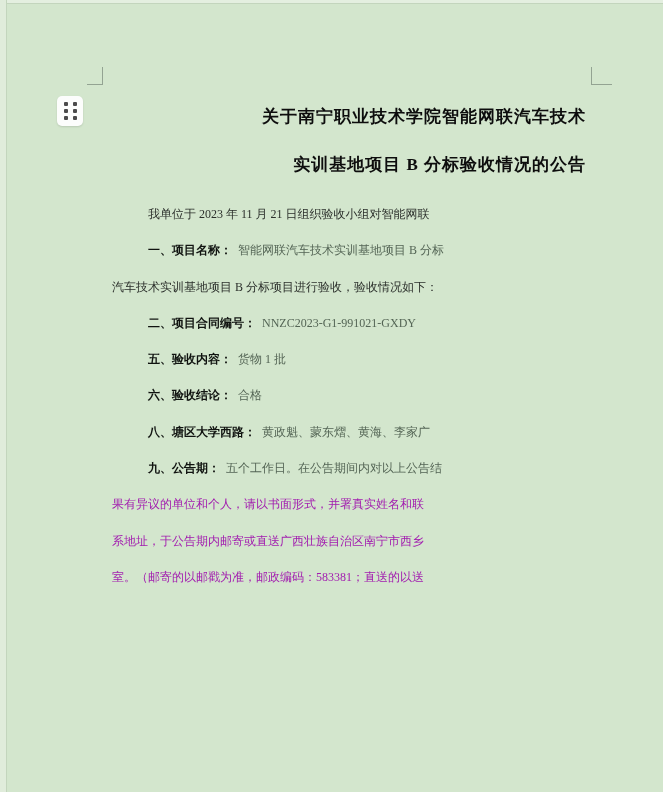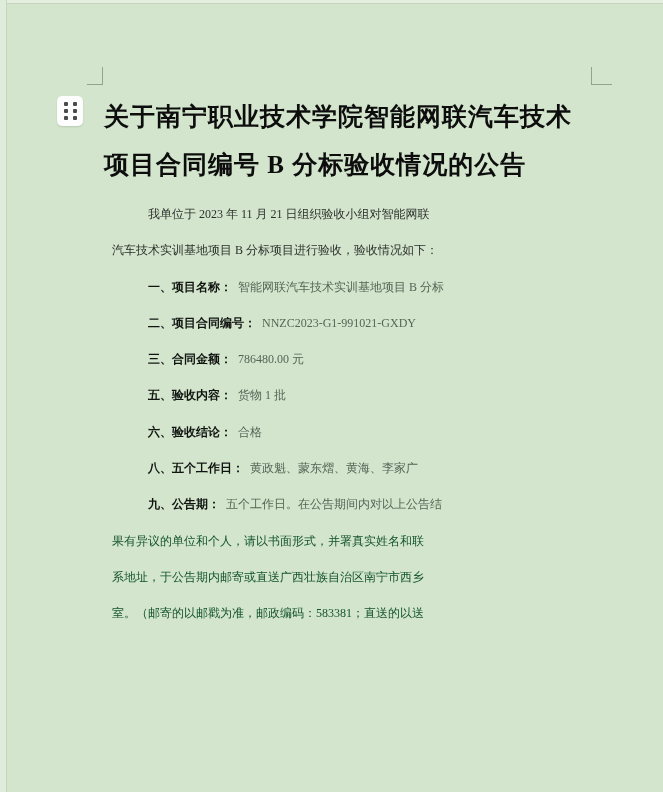--- a/index.html
+++ b/index.html
@@ -38,34 +38,34 @@
     grid-template-columns:repeat(2,4px);
     grid-template-rows:repeat(3,4px);
     gap:3px 5px;
     place-content:center;
     cursor:grab;
   }
   .grip-dot{width:4px;height:4px;background:#4b4b4b;border-radius:1px;}
 
   .title-block{
     position:absolute;left:104px;top:93px;width:482px;
-    text-align:left;
-    font-size:25px;font-weight:bold;color:#0d0d0d;
+    text-align:right;
+    font-size:17px;font-weight:bold;color:#0d0d0d;
     line-height:48px;letter-spacing:1px;
   }
   .text-block{
     position:absolute;left:112px;top:196px;width:478px;
     font-size:12px;line-height:36.3px;color:#2b2f2b;
   }
   .line{white-space:nowrap;}
   .indent{padding-left:36px;}
   .dark{color:#2b2f2b;}
   .item .label{font-weight:bold;color:#101310;margin-right:6px;}
   .item .value{color:#546555;}
-  .closing{color:#14532d;}
+  .closing{color:#a21caf;}
 </style>
 </head>
 <body>
 
 <div>
 
   <div class="edge-top"></div>
   <div class="edge-left"></div>
 
   <div class="mark mark-tl"></div>
@@ -75,44 +75,41 @@
     <div class="grip-dot"></div>
     <div class="grip-dot"></div>
     <div class="grip-dot"></div>
     <div class="grip-dot"></div>
     <div class="grip-dot"></div>
     <div class="grip-dot"></div>
   </div>
 
   <div class="title-block">
     <div class="title-line">关于南宁职业技术学院智能网联汽车技术</div>
-    <div class="title-line">项目合同编号 B 分标验收情况的公告</div>
+    <div class="title-line">实训基地项目 B 分标验收情况的公告</div>
   </div>
 
   <div class="text-block">
     <div class="line indent dark">我单位于 2023 年 11 月 21 日组织验收小组对智能网联</div>
-    <div class="line dark">汽车技术实训基地项目 B 分标项目进行验收，验收情况如下：</div>
-
     <div class="line indent item">
       <span class="label">一、项目名称：</span><span class="value">智能网联汽车技术实训基地项目 B 分标</span>
     </div>
+
+    <div class="line dark">汽车技术实训基地项目 B 分标项目进行验收，验收情况如下：</div>
     <div class="line indent item">
       <span class="label">二、项目合同编号：</span><span class="value">NNZC2023-G1-991021-GXDY</span>
-    </div>
-    <div class="line indent item">
-      <span class="label">三、合同金额：</span><span class="value">786480.00 元</span>
     </div>
     <div class="line indent item">
       <span class="label">五、验收内容：</span><span class="value">货物 1 批</span>
     </div>
     <div class="line indent item">
       <span class="label">六、验收结论：</span><span class="value">合格</span>
     </div>
     <div class="line indent item">
-      <span class="label">八、五个工作日：</span><span class="value">黄政魁、蒙东熠、黄海、李家广</span>
+      <span class="label">八、塘区大学西路：</span><span class="value">黄政魁、蒙东熠、黄海、李家广</span>
     </div>
     <div class="line indent item">
       <span class="label">九、公告期：</span><span class="value">五个工作日。在公告期间内对以上公告结</span>
     </div>
 
     <div class="line closing">果有异议的单位和个人，请以书面形式，并署真实姓名和联</div>
     <div class="line closing">系地址，于公告期内邮寄或直送广西壮族自治区南宁市西乡</div>
     <div class="line closing">室。（邮寄的以邮戳为准，邮政编码：583381；直送的以送</div>
   </div>
 

